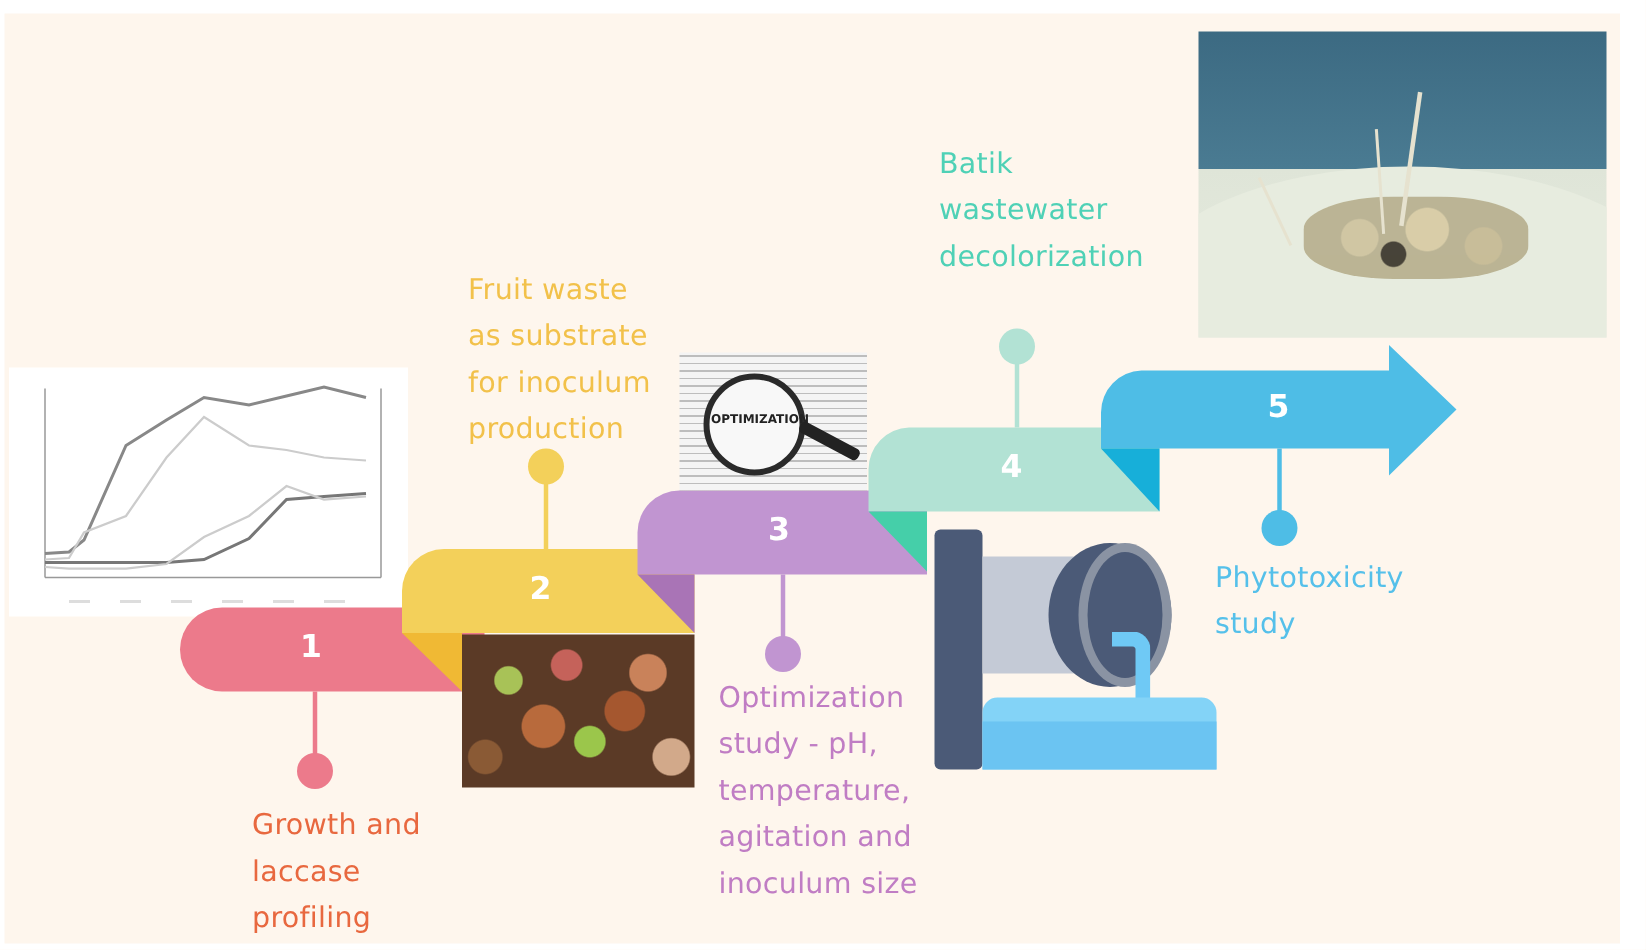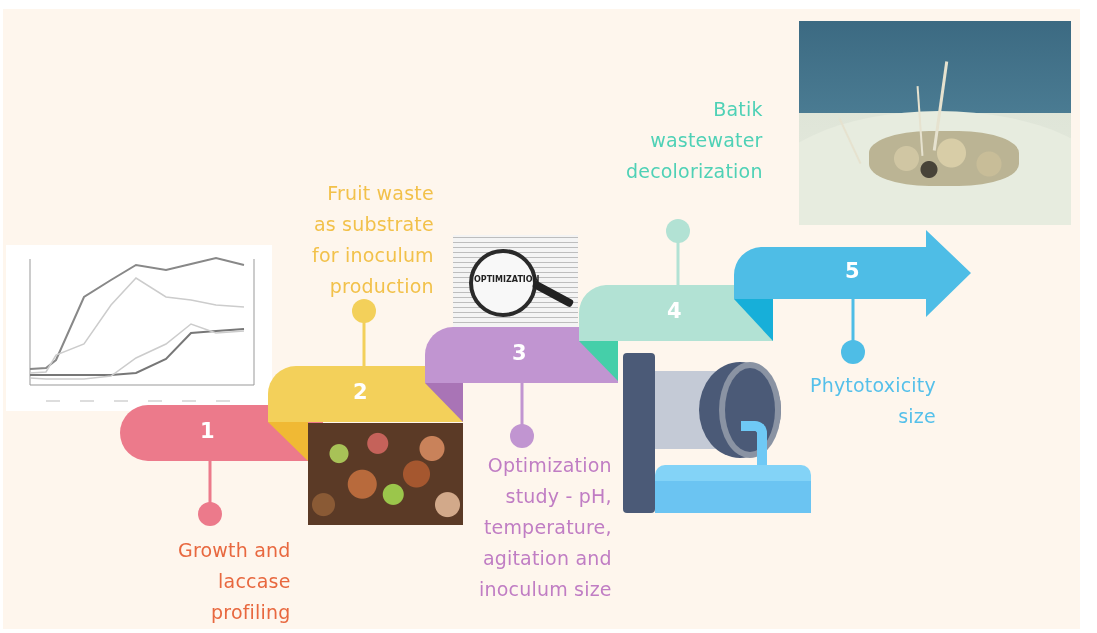--- a/index.html
+++ b/index.html
@@ -1,19 +1,19 @@
 <!DOCTYPE html>
 <html><head>
 <meta charset="utf-8">
 <style>
   html,body{margin:0;padding:0;background:#ffffff;}
   body{width:1097px;height:633px;position:relative;overflow:hidden;font-family:"DejaVu Sans","Liberation Sans",sans-serif;}
   #canvas{position:absolute;left:3px;top:9px;width:1077px;height:620px;background:#fef6ed;}
   .abs{position:absolute;}
-  .label{position:absolute;font-size:19px;line-height:31px;letter-spacing:0.2px;white-space:pre-line;text-align:right;}
+  .label{position:absolute;font-size:19px;line-height:31px;letter-spacing:0.2px;white-space:pre-line;}
   .num{position:absolute;color:#fff;font-weight:bold;font-size:21px;font-family:"DejaVu Sans",sans-serif;}
   svg{position:absolute;left:0;top:0;}
 </style>
 </head>
 <body>
 
 <div id="canvas">
 
   <div class="abs" style="left:3px;top:236px;width:266px;height:166px;background:#fff;">
     <svg width="266" height="166" viewBox="0 0 266 166">
@@ -90,30 +90,30 @@
   </div>
 
   <div class="abs" style="left:796px;top:12px;width:272px;height:204px;background:linear-gradient(180deg,#3c6a82 0%,#4a7b92 45%,#dfe5d8 45%,#e6ebdf 100%);overflow:hidden;">
     <div class="abs" style="left:-40px;top:90px;width:360px;height:170px;border-radius:50%;background:#e7ecdf;"></div>
     <div class="abs" style="left:70px;top:110px;width:150px;height:55px;border-radius:40%;background:radial-gradient(circle at 25% 50%,#cfc4a0 0 12px,transparent 13px),radial-gradient(circle at 55% 40%,#d8cca5 0 14px,transparent 15px),radial-gradient(circle at 80% 60%,#c7bb95 0 12px,transparent 13px),radial-gradient(circle at 40% 70%,#3f3a30 0 8px,transparent 9px),#b9b291;opacity:0.95;"></div>
     <div class="abs" style="left:140px;top:40px;width:3px;height:90px;background:#e6e2cf;transform:rotate(8deg);"></div>
     <div class="abs" style="left:120px;top:65px;width:2px;height:70px;background:#e6e2cf;transform:rotate(-4deg);"></div>
     <div class="abs" style="left:50px;top:95px;width:2px;height:50px;background:#e6e2cf;transform:rotate(-25deg);"></div>
   </div>
 
-  <div class="label" style="left:165px;top:526px;color:#e8683f;margin-left:10px;">Growth and
+  <div class="label" style="left:165px;top:526px;color:#e8683f;">Growth and
 laccase
 profiling</div>
   <div class="label" style="left:309px;top:169px;color:#f2c14a;">Fruit waste
 as substrate
 for inoculum
 production</div>
   <div class="label" style="left:476px;top:441px;color:#c07dc4;">Optimization
 study - pH,
 temperature,
 agitation  and
 inoculum size</div>
   <div class="label" style="left:623px;top:85px;color:#4fd1b6;">Batik
 wastewater
 decolorization</div>
   <div class="label" style="left:807px;top:361px;color:#55c0ea;">Phytotoxicity
-size</div>
+study</div>
 </div>
 
 </body></html>

